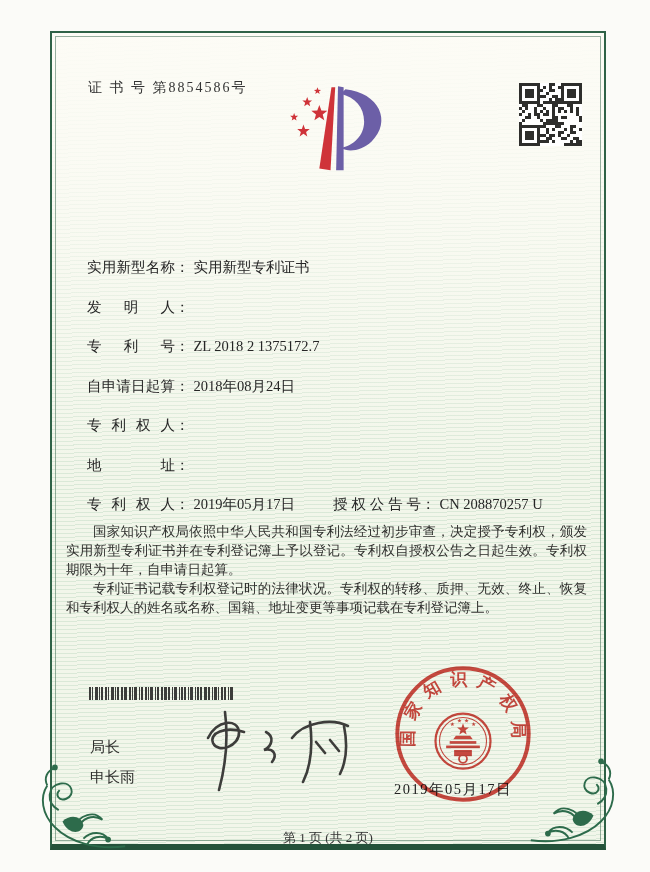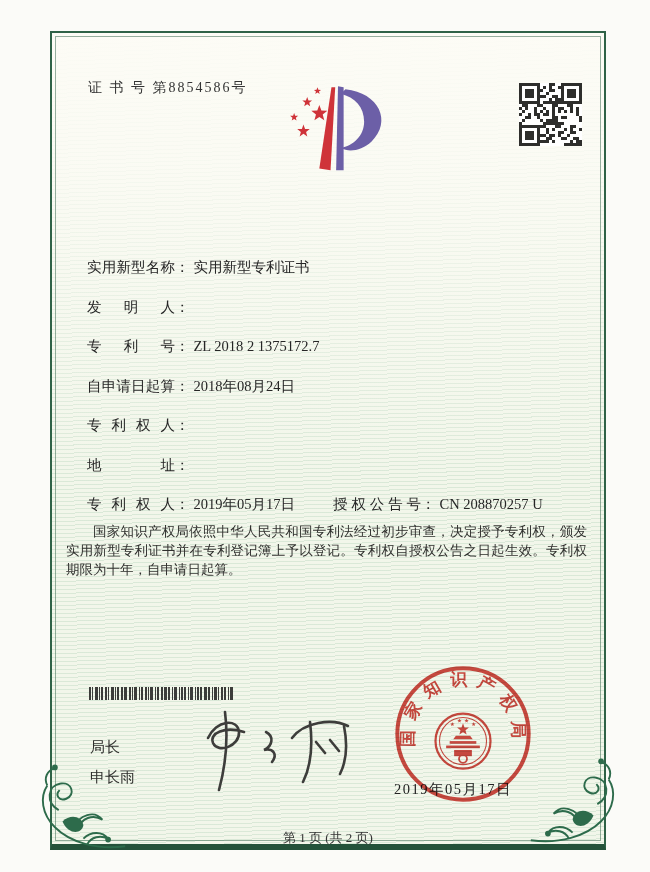--- a/index.html
+++ b/index.html
@@ -333,20 +333,21 @@
       <span class="grant-no">
         <span class="flabel">授权公告号</span>
           <span>：</span>
         <span class="fvalue">CN 208870257 U</span>
       </span>
     </div>
   </div>
 
   <div class="paras">
     <p>国家知识产权局依照中华人民共和国专利法经过初步审查，决定授予专利权，颁发实用新型专利证书并在专利登记簿上予以登记。专利权自授权公告之日起生效。专利权期限为十年，自申请日起算。</p>
+    <p>专利证书记载专利权登记时的法律状况。专利权的转移、质押、无效、终止、恢复和专利权人的姓名或名称、国籍、地址变更等事项记载在专利登记簿上。</p>
   </div>
 
   <div class="barcode" id="barcode">
       <i style="width:2px;margin-right:1px"></i>
       <i style="width:1px;margin-right:2px"></i>
       <i style="width:3px;margin-right:1px"></i>
       <i style="width:1px;margin-right:1px"></i>
       <i style="width:2px;margin-right:2px"></i>
       <i style="width:2px;margin-right:1px"></i>
       <i style="width:1px;margin-right:2px"></i>

